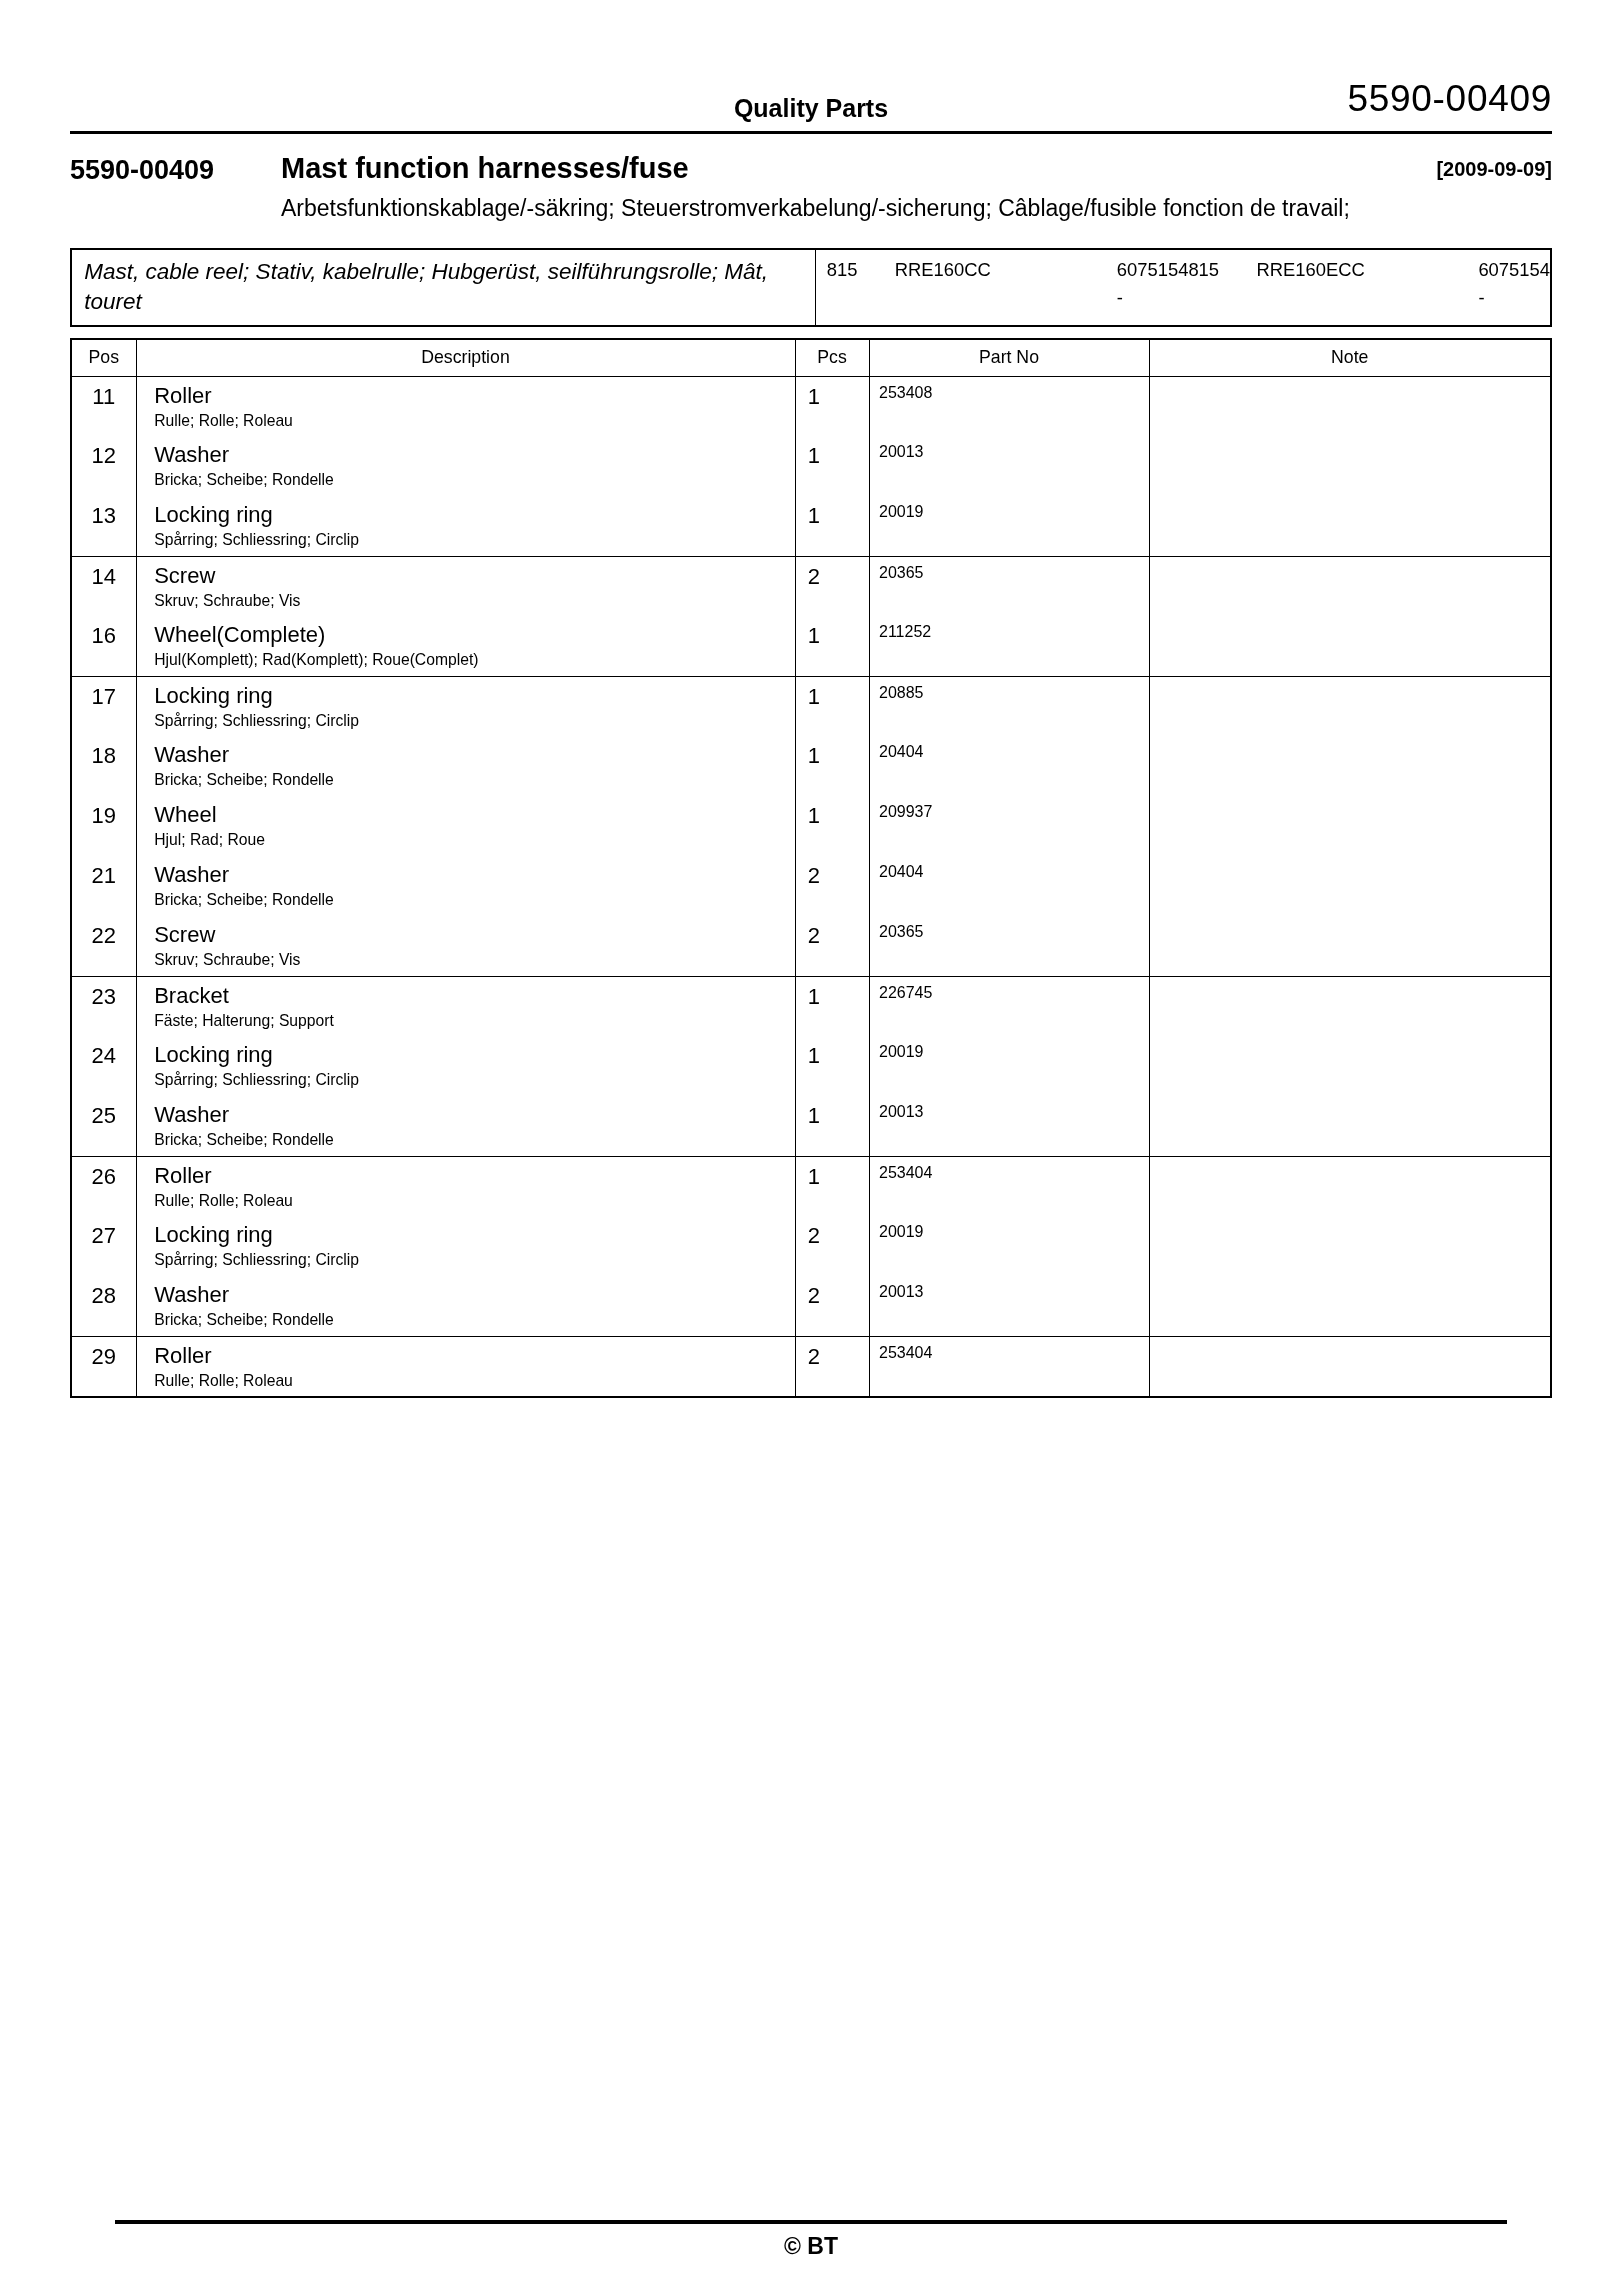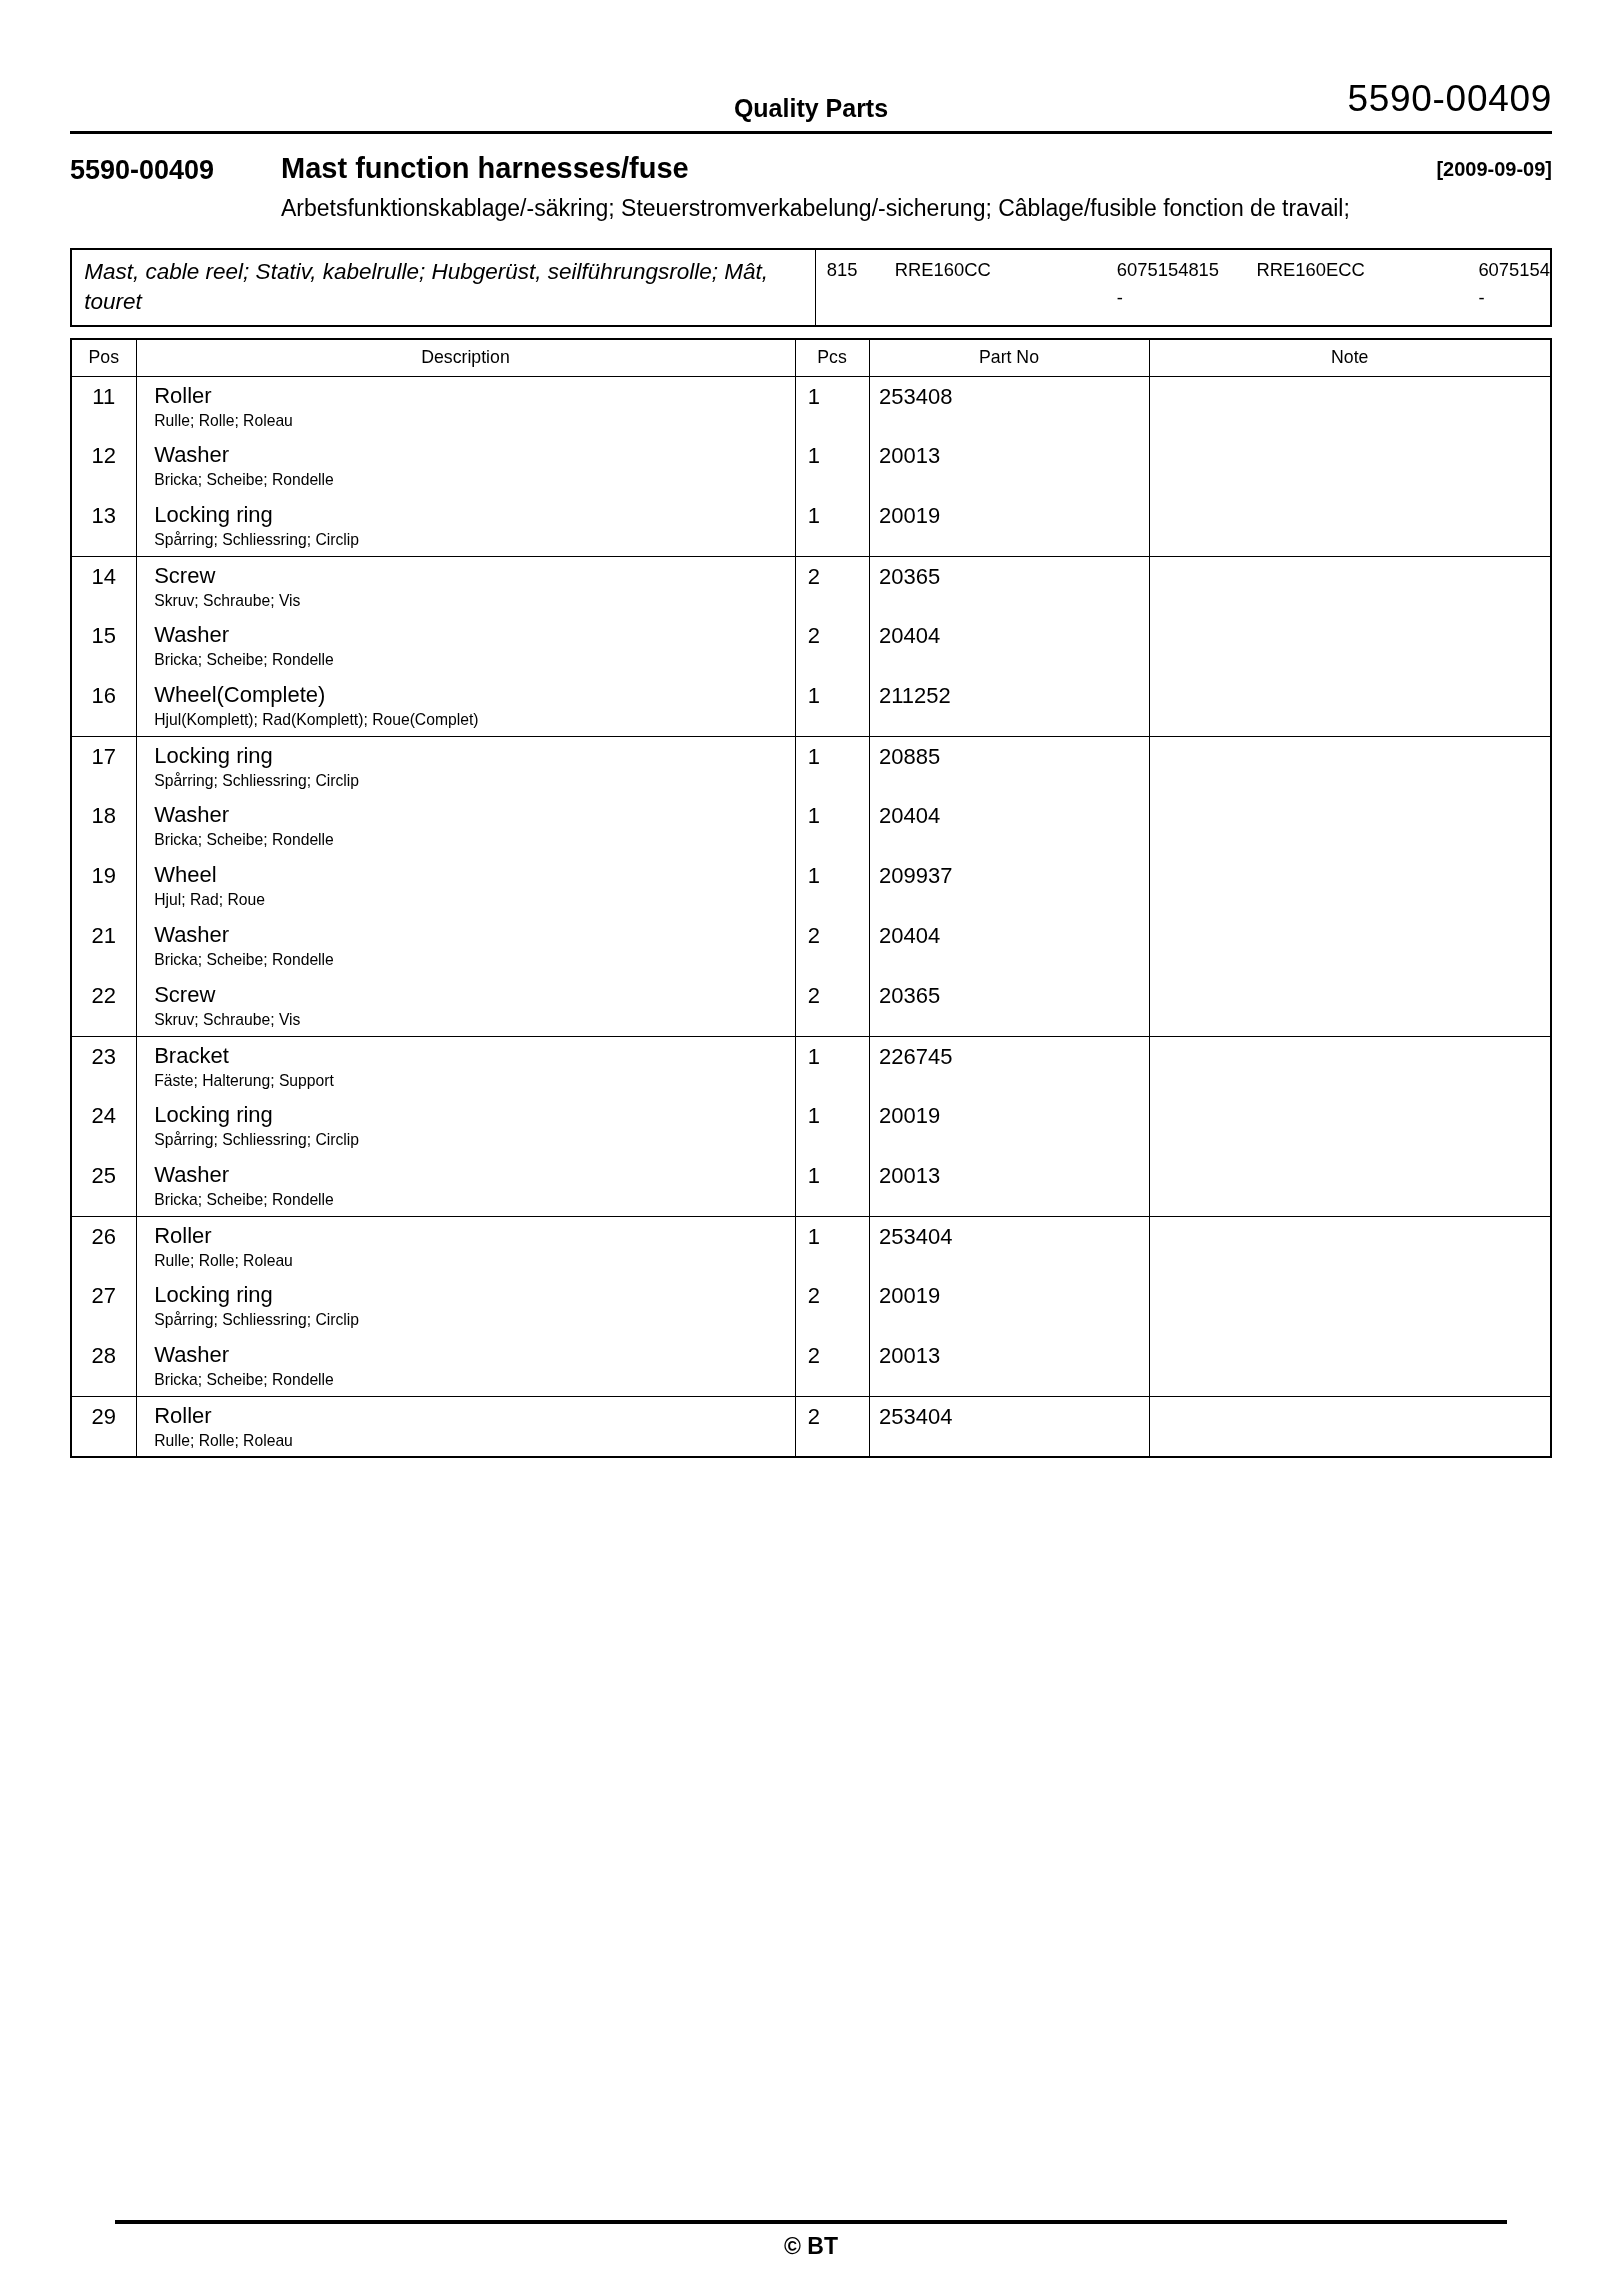--- a/index.html
+++ b/index.html
@@ -83,21 +83,21 @@
     vertical-align:middle;
     border-bottom:1.4px solid #000;
   }
   .parts-table tbody tr { height:60px; }
   .parts-table tbody tr.group-start td { border-top:1.4px solid #000; }
   td.col-pos  { text-align:center; font-size:22px; padding-top:6.8px; }
   td.col-desc { padding:6.8px 6.8px 0 17.7px; }
   .desc-main  { font-size:22px; line-height:1.12; }
   .desc-sub   { font-size:15.7px; margin-top:3.4px; }
   td.col-pcs  { font-size:22px; padding:6.8px 0 0 12.3px; }
-  td.col-part { font-size:22px; padding:6.8px 0 0 9.5px; }
+  td.col-part { font-size:16px; padding:6.8px 0 0 9.5px; }
   td.col-note { font-size:17.7px; padding:6.8px 0 0 9.5px; }
 
   
   .footer { position:absolute; left:115px; right:115px; bottom:35px; }
   .copyright { text-align:center; font-weight:bold; font-size:23px; margin-top:9.5px; }
 </style>
 </head>
 <body>
 
 <div class="page">
@@ -188,30 +188,20 @@
     <td class="col-pos">14</td>
     <td class="col-desc">
       <div class="desc-main">Screw</div>
       <div class="desc-sub">Skruv; Schraube; Vis</div>
     </td>
     <td class="col-pcs">2</td>
     <td class="col-part">20365</td>
     <td class="col-note"></td>
   </tr>
 
-  <tr>
-    <td class="col-pos">15</td>
-    <td class="col-desc">
-      <div class="desc-main">Washer</div>
-      <div class="desc-sub">Bricka; Scheibe; Rondelle</div>
-    </td>
-    <td class="col-pcs">2</td>
-    <td class="col-part">20404</td>
-    <td class="col-note"></td>
-  </tr>
 
   <tr>
     <td class="col-pos">16</td>
     <td class="col-desc">
       <div class="desc-main">Wheel(Complete)</div>
       <div class="desc-sub">Hjul(Komplett); Rad(Komplett); Roue(Complet)</div>
     </td>
     <td class="col-pcs">1</td>
     <td class="col-part">211252</td>
     <td class="col-note"></td>

